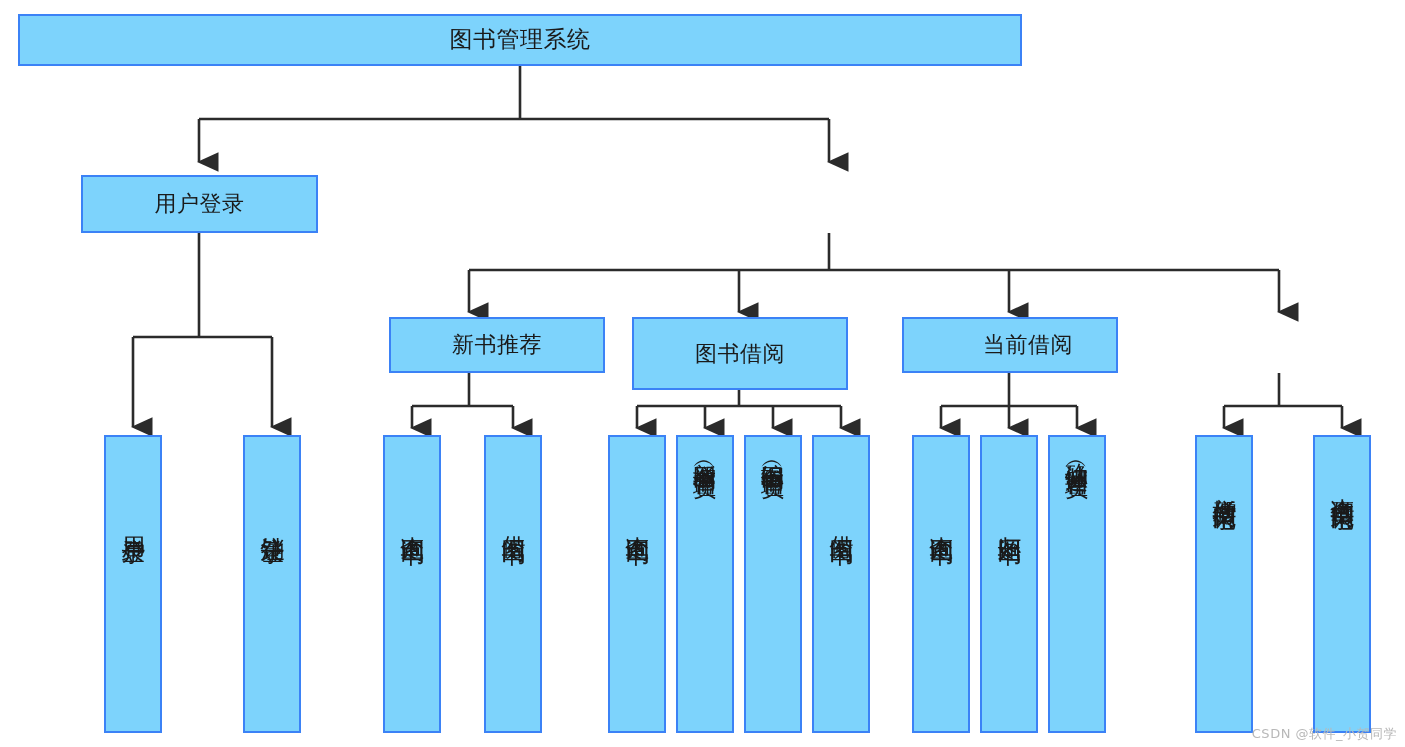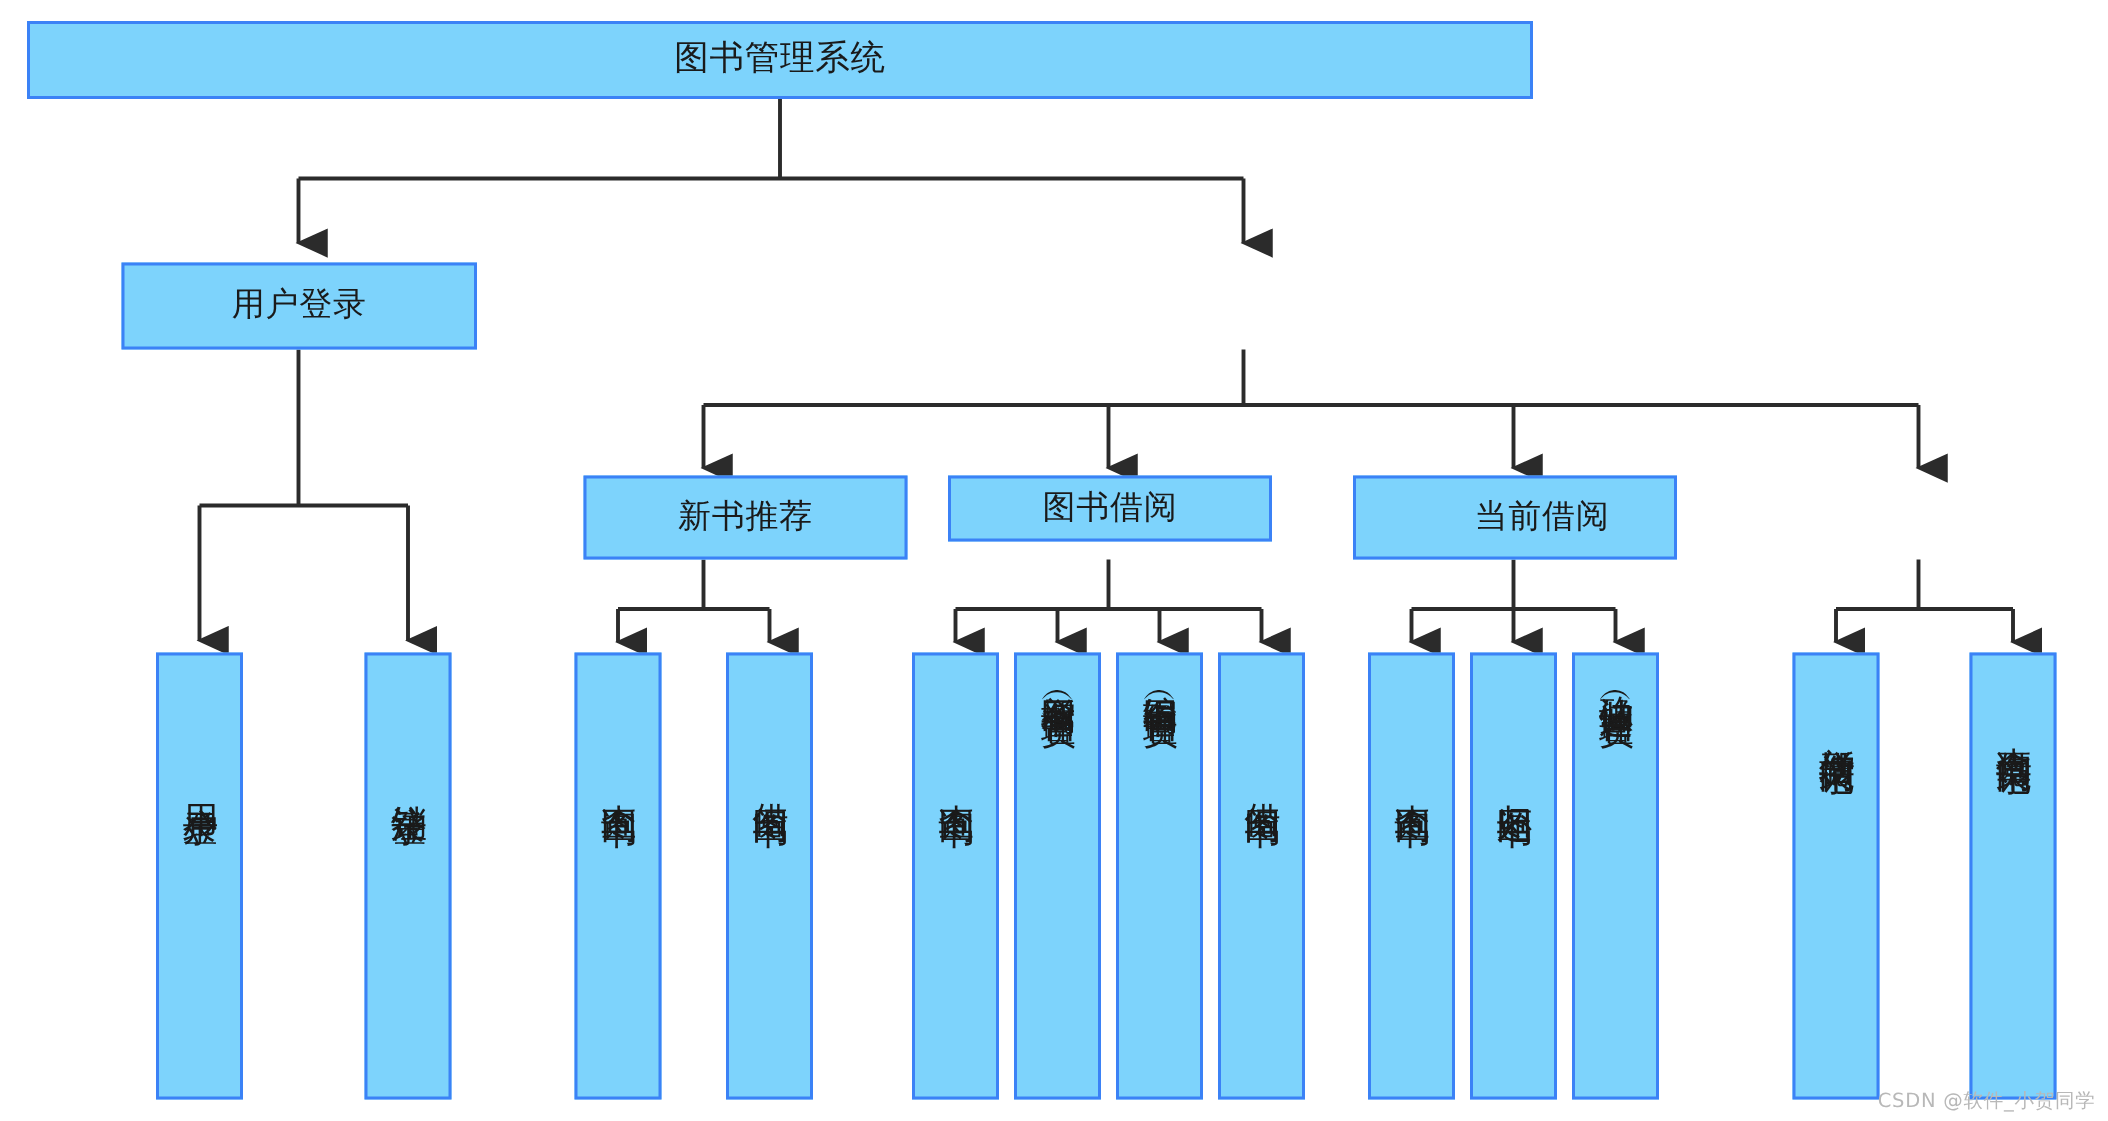--- a/index.html
+++ b/index.html
@@ -134,21 +134,21 @@
     <span class="lbl">图书管理系统</span>
   </div>
 
   <div class="node h" style="left:81px; top:175px; width:237px; height:58px;">
     <span class="lbl">用户登录</span>
   </div>
 
   <div class="node h" style="left:362px; top:317px; width:216px; height:56px;margin-left:27px;">
     <span class="lbl">新书推荐</span>
   </div>
-  <div class="node h" style="left:632px; top:317px; width:216px; height:44px;">
+  <div class="node h" style="left:632px; top:317px; width:216px; height:73px;">
     <span class="lbl">图书借阅</span>
   </div>
   <div class="node h" style="left:902px; top:317px; width:216px; height:56px;padding-left:36px;">
     <span class="lbl">当前借阅</span>
   </div>
 
   <div class="node v" style="left:104px; top:435px; width:58px; height:298px; padding-top:80px;">
     <span class="lbl">用户登录</span>
   </div>
   <div class="node v" style="left:243px; top:435px; width:58px; height:298px; padding-top:80px;">

